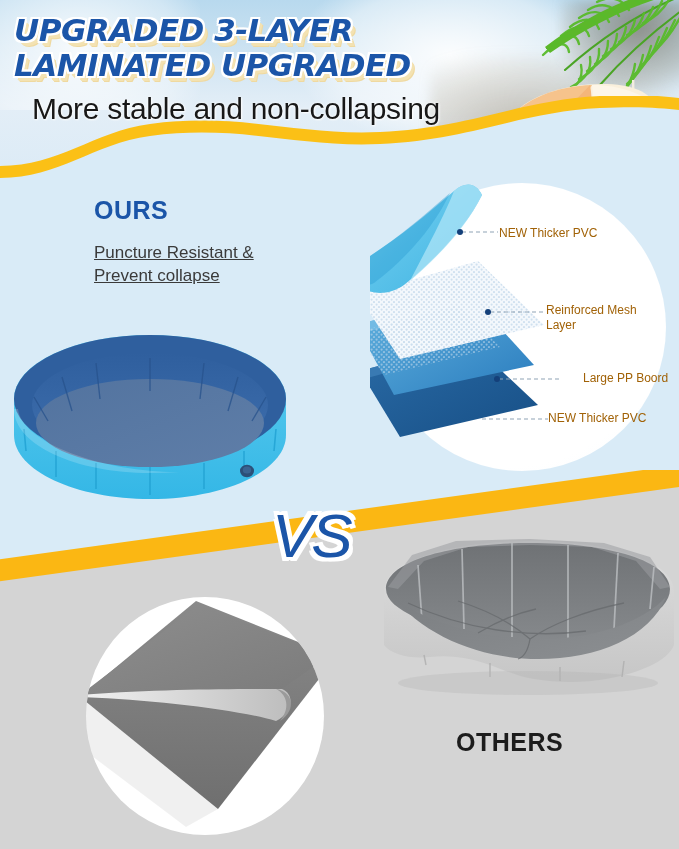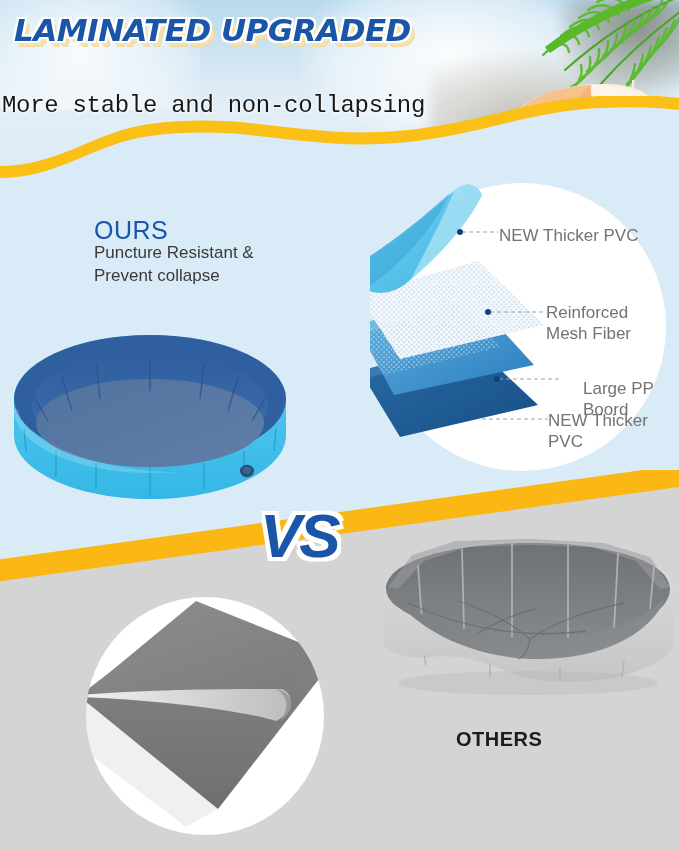--- a/index.html
+++ b/index.html
@@ -40,64 +40,64 @@
 
   
   .wave { position:absolute; left:0; top:96px; width:679px; height:110px; }
 
   
   .top-half {
     position:absolute; left:0; top:168px; width:679px; height:400px;
     background:#d9ebf7;
   }
   .ours-title {
-    position:absolute; left:94px; top:216px;
-    font-size:25px; font-weight:normal; color:#1b55a8;
+    position:absolute; left:94px; top:196px;
+    font-size:25px; font-weight:bold; color:#1b55a8;
     letter-spacing:.5px;
   }
   .ours-desc {
     position:absolute; left:94px; top:242px; width:215px;
-    font-size:17px; line-height:1.35; color:#3a3a3a;
+    font-size:17px; line-height:1.35; color:#3a3a3a;text-decoration:underline;
   }
 
   
   .pool-blue { position:absolute; left:0px; top:325px; width:300px; height:190px; }
 
   
   .layer-circle {
     position:absolute; left:378px; top:183px; width:288px; height:288px;
     border-radius:50%;
     background:radial-gradient(circle at 45% 40%, #ffffff 0%, #ffffff 72%, #f6fafd 100%);
   }
   .layer-svg { position:absolute; left:370px; top:183px; width:300px; height:290px; }
 
   .lbl {
-    position:absolute; font-size:17px; color:#737373; line-height:1.22;
+    position:absolute; font-size:12px; color:#a16207; line-height:1.22;
   }
   .lbl-1 { left:499px; top:226px; }
   .lbl-2 { left:546px; top:303px; width:120px; }
-  .lbl-3 { left:583px; top:379px; width:95px; }
+  .lbl-3 { left:583px; top:371px; width:95px; }
   .lbl-4 { left:548px; top:411px; width:100px; }
 
   
   .bottom-half {
     position:absolute; left:0; top:480px; width:679px; height:369px;
     background:#d4d4d4;
     clip-path:polygon(0 96px, 679px 0px, 679px 369px, 0 369px);
   }
   .diag-band {
     position:absolute; left:-20px; top:470px; width:720px; height:120px;
     background:#fbb713;
     clip-path:polygon(0 92px, 720px -8px, 720px 14px, 0 114px);
   }
 
   
   .vs {
-    position:absolute; left:260px; top:500px;
-    font-size:62px; font-weight:bold; font-style:italic;
+    position:absolute; left:272px; top:500px;
+    font-size:62px; font-weight:normal; font-style:italic;
     color:#1b55a8;
     letter-spacing:-2px;
     text-shadow:
        3px 0 0 #fff, -3px 0 0 #fff, 0 3px 0 #fff, 0 -3px 0 #fff,
        2px 2px 0 #fff, -2px 2px 0 #fff, 2px -2px 0 #fff, -2px -2px 0 #fff,
        4px 4px 0 #fff, -4px 4px 0 #fff, 4px -4px 0 #fff, -4px -4px 0 #fff;
     z-index:6;
   }
 
   
@@ -105,43 +105,43 @@
     position:absolute; left:86px; top:597px; width:238px; height:238px;
     border-radius:50%; background:#ffffff;
   }
   .mat-svg { position:absolute; left:86px; top:597px; width:238px; height:238px; }
 
   
   .pool-gray { position:absolute; left:378px; top:533px; width:300px; height:190px; }
 
   .others-title {
     position:absolute; left:456px; top:728px;
-    font-size:20px; font-weight:bold; color:#1c1c1c;
+    font-size:25px; font-weight:bold; color:#1c1c1c;
     letter-spacing:.5px;
   }
   .others-desc {
     position:absolute; left:456px; top:767px; width:190px;
     font-size:17px; line-height:1.35; color:#3d3d3d;
   }
 
   
   .title-wrap { position:absolute; left:14px; top:13px; z-index:4; }
   .title-line {
     font-family:"DejaVu Sans", sans-serif;
     font-size:31px; font-weight:bold; font-style:italic;
     color:#1b55a8; line-height:1.12; letter-spacing:-.5px;
     text-shadow:
       2px 0 0 #fff, -2px 0 0 #fff, 0 2px 0 #fff, 0 -2px 0 #fff,
       2px 2px 0 #fff, -2px 2px 0 #fff, 2px -2px 0 #fff, -2px -2px 0 #fff,
       3px 4px 0 #f3e2b2, 4px 5px 0 #f3e2b2, 5px 6px 0 #efd9a0;
   }
   .subtitle {
-    position:absolute; left:2px; top:92px; z-index:4;
-    font-family:Liberation Mono, monospace;
-    font-size:24px; color:#181818; letter-spacing:-.3px;
+    position:absolute; left:32px; top:92px; z-index:4;
+    font-family:Liberation Sans, sans-serif;
+    font-size:30px; color:#181818; letter-spacing:-.3px;
     text-shadow:0 0 3px rgba(255,255,255,.9), 1px 1px 2px rgba(255,255,255,.8);
   }
 </style>
 </head>
 <body>
 
 <div class="page">
 
   <div class="header">
     <div class="cloud-l"></div>
@@ -194,20 +194,21 @@
     <svg class="umbrella" viewBox="0 0 175 72">
       <rect x="136" y="2" width="2.4" height="26" fill="#f3ede0"></rect>
       <path d="M10 46 C24 20 66 6 106 6 C136 6 154 14 160 28 C150 46 96 58 52 56 C30 55 16 52 10 46 Z" fill="#faf0dc"></path>
       <path d="M10 46 C24 22 60 8 96 7 C86 24 66 42 46 54 C30 54 17 51 10 46 Z" fill="#f6c38c"></path>
       <path d="M96 7 C124 7 148 16 158 28 C140 40 116 50 92 54 C96 38 98 21 96 7 Z" fill="#fdf6e8"></path>
       <path d="M46 54 C62 40 82 20 94 7 C97 23 96 40 90 54 C76 57 60 57 46 54 Z" fill="#f4b67a"></path>
       <path d="M60 40 C74 40 84 44 88 52 C78 56 64 56 54 53 Z" fill="#e09a5c"></path>
     </svg>
 
     <div class="title-wrap">
+      <div class="title-line">UPGRADED 3-LAYER</div>
       <div class="title-line">LAMINATED UPGRADED</div>
     </div>
   </div>
 
   <div class="subtitle">More stable and non-collapsing</div>
 
   <div class="top-half"></div>
 
   <svg class="wave" viewBox="0 0 679 110">
     <path d="M0 74 C60 74 92 40 150 32 C240 20 300 44 380 40 C470 36 520 8 600 4 C640 2 662 4 679 6 L679 110 L0 110 Z" fill="#d9ebf7"></path>
@@ -310,21 +311,21 @@
       <path d="M112 236 L178 236"></path>
     </g>
     <g fill="#14407a">
       <circle cx="90" cy="49" r="3"></circle>
       <circle cx="118" cy="129" r="3"></circle>
       <circle cx="127" cy="196" r="3"></circle>
     </g>
   </svg>
 
   <div class="lbl lbl-1">NEW Thicker PVC</div>
-  <div class="lbl lbl-2">Reinforced Mesh Fiber</div>
+  <div class="lbl lbl-2">Reinforced Mesh Layer</div>
   <div class="lbl lbl-3">Large PP Boord</div>
   <div class="lbl lbl-4">NEW Thicker PVC</div>
 
   <div class="bottom-half"></div>
   <div class="diag-band"></div>
 
   <div class="vs">VS</div>
 
   <div class="mat-circle"></div>
   <svg class="mat-svg" viewBox="0 0 238 238">

